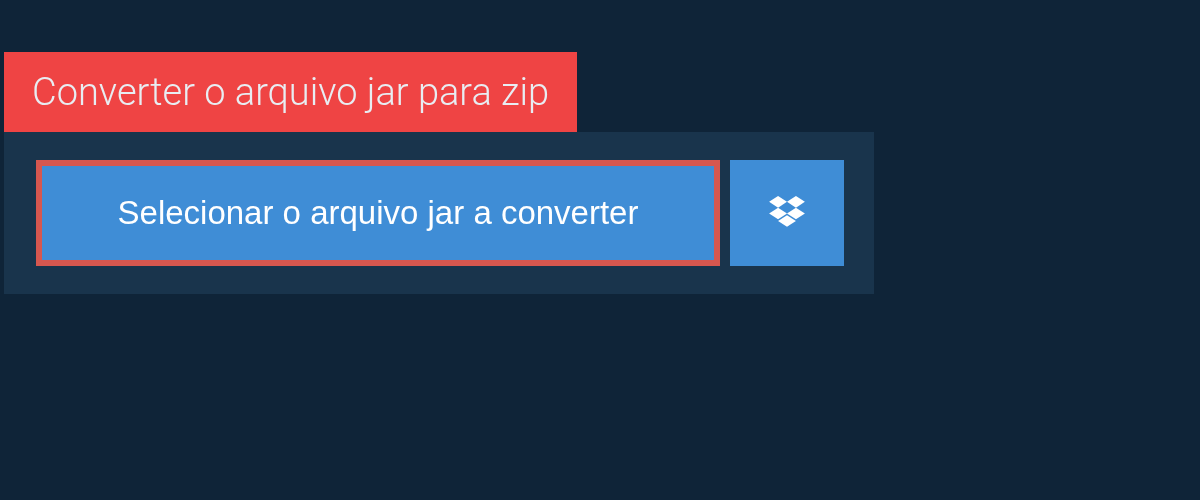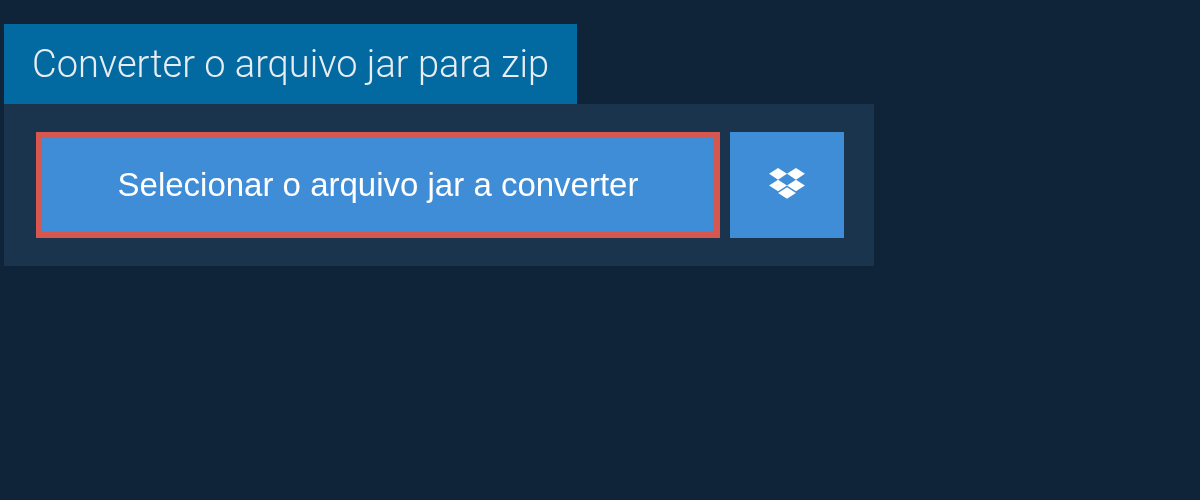--- a/index.html
+++ b/index.html
@@ -8,24 +8,24 @@
       box-sizing: border-box;
     }
     body {
       width: 1200px;
       height: 500px;
       background-color: #0f2438;
       font-family: -apple-system, BlinkMacSystemFont, "Segoe UI", Roboto, Helvetica, Arial, sans-serif;
       overflow: hidden;
     }
     .title-bar {
-      background-color: #0369a1;
+      background-color: #ef4444;
       display: inline-block;
       padding: 18px 28px;
-      margin-top: 24px;
+      margin-top: 52px;
       margin-left: 4px;
     }
     .title-text {
       color: #e8edf2;
       font-size: 38px;
       font-weight: 300;
     }
     .panel {
       background-color: #19344c;
       margin-top: 0;

